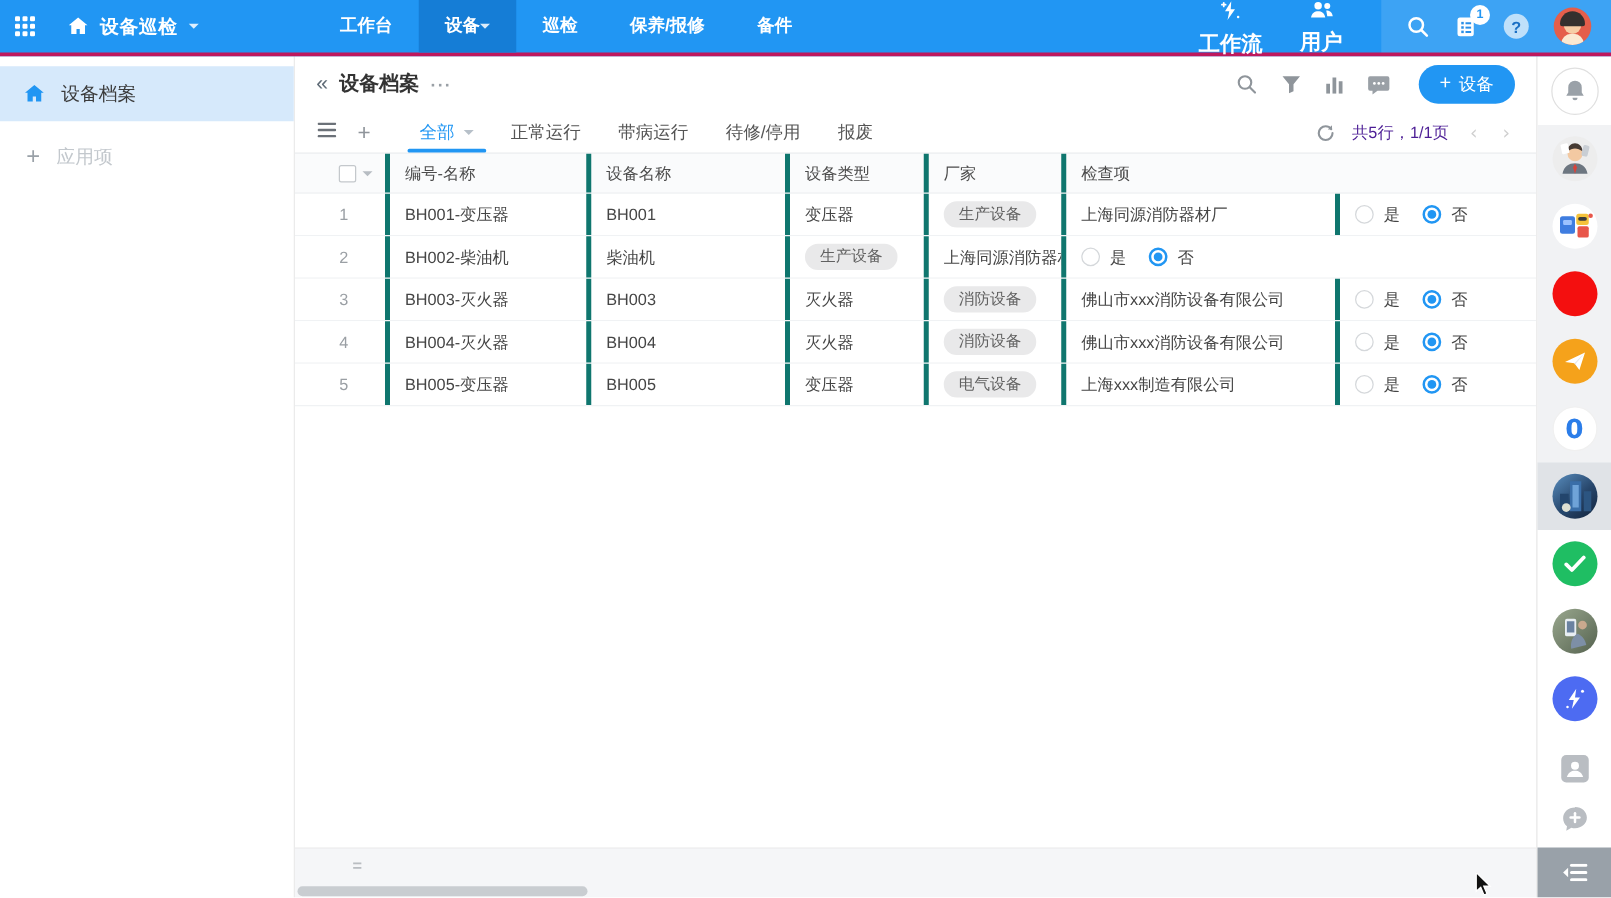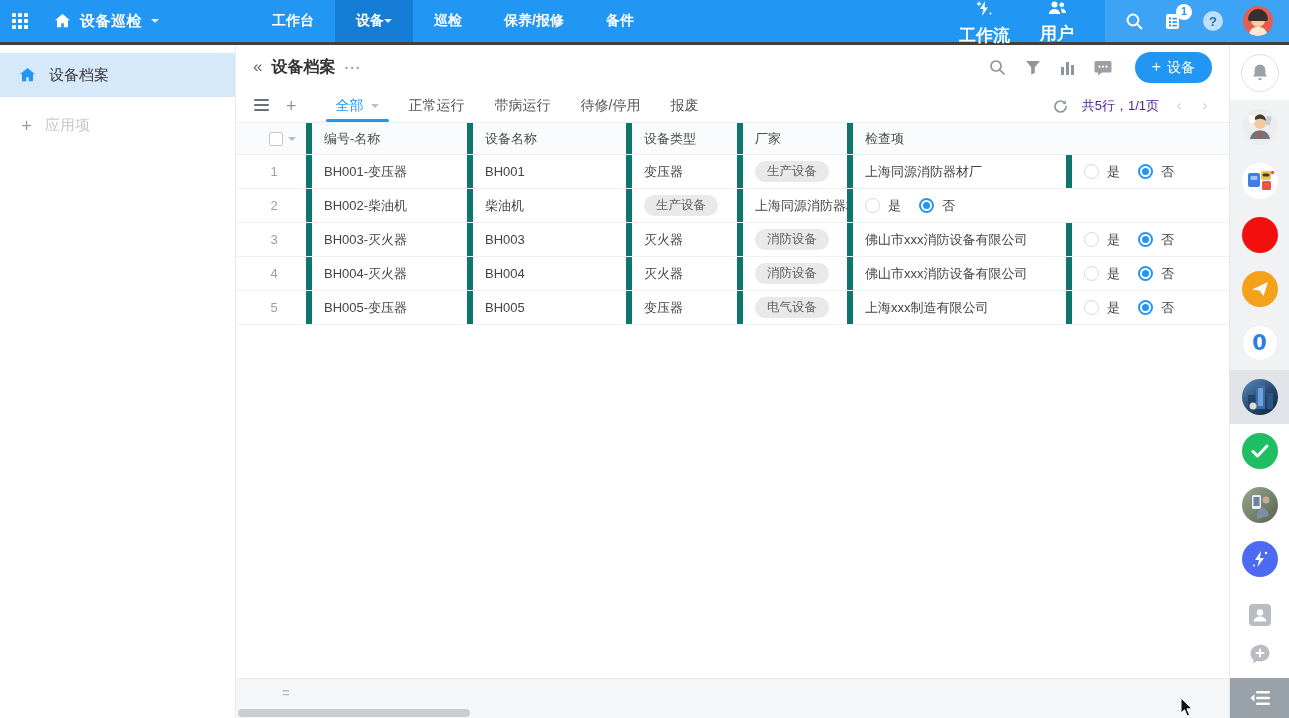--- a/index.html
+++ b/index.html
@@ -1,21 +1,21 @@
 <!DOCTYPE html>
 <html><head>
 <meta charset="utf-8">
 <style>
   * { box-sizing: border-box; margin: 0; padding: 0; }
   html,body { width:1289px; height:718px; overflow:hidden; }
   body { font-family: "Liberation Sans", "DejaVu Sans", sans-serif; position:relative; background:#fff; color:#333; }
 
   
   .topbar { position:absolute; top:0; left:0; width:1289px; height:45px;
-    background:#2196f3; border-bottom:3px solid #404040; display:flex; align-items:stretch; color:#fff; z-index:50; }
+    background:#2196f3; border-bottom:3px solid #be185d; display:flex; align-items:stretch; color:#fff; z-index:50; }
   .tb-left { display:flex; align-items:center; padding-left:12px; }
   .grid-icon { width:16px; height:16px; display:grid; grid-template-columns:repeat(3,4px); grid-auto-rows:4px; gap:2px; cursor:pointer; }
   .grid-icon i { background:#fff; border-radius:1px; }
   .brand { display:flex; align-items:center; gap:9px; margin-left:26px; cursor:pointer; }
   .brand svg { display:block; }
   .brand-title { font-size:15px; font-weight:bold; letter-spacing:.5px; }
   .caret { width:0; height:0; border:4px solid transparent; border-top-color:rgba(255,255,255,.85); margin-top:4px; }
   .nav { display:flex; margin-left:92px; }
   .nav-item { display:flex; align-items:center; padding:0 21px; font-size:14px; font-weight:bold; cursor:pointer; }
   .nav-item.active { background:#157dd6; }
@@ -57,21 +57,21 @@
   .tab.active { color:#2196f3;text-align:right; }
   .tab.active::after { content:""; position:absolute; left:5px; right:5px; bottom:0; height:3px; background:#2196f3; border-radius:2px; }
   .tab-caret { width:0; height:0; border:4px solid transparent; border-top-color:#b7c0c9; margin-left:7px; margin-top:4px; }
   .tabs-right { margin-left:auto; display:flex; align-items:center; gap:14px; }
   .pg-summary { font-size:13px; color:#4c1d95; }
   .pg-arrow { font-size:15px; color:#cfcfcf; cursor:pointer; padding:0 3px; font-family:"DejaVu Sans", sans-serif; }
 
   
   .t-head, .t-row { display:grid; grid-template-columns:76px 161px 159px 111px 110px 219px 157px; }
   .t-head { height:33px; background:#fafbfc; border-top:1px solid #eceef0; border-bottom:1px solid #eceef0; }
-  .cell { display:flex; align-items:center; padding:0 12px; border-right:6px solid #0f766e; font-size:13px; color:#454545; white-space:nowrap; overflow:hidden; }
+  .cell { display:flex; align-items:center; padding:0 12px; border-right:4px solid #0f766e; font-size:13px; color:#454545; white-space:nowrap; overflow:hidden; }
   .cell:last-child { border-right:none; }
   .h-cell { color:#4c4c4c; }
   .check-cell { justify-content:flex-end; gap:5px; padding-right:10px; }
   .checkbox { width:14px; height:14px; border:1px solid #c4c8cc; border-radius:2px; background:#fff; cursor:pointer; }
   .hdr-chevron { width:0; height:0; border:4px solid transparent; border-top-color:#b7bdc3; margin-top:4px; cursor:pointer; }
   .t-row { height:34px; border-bottom:1px solid #f0f2f4; background:#fff; }
   .num-cell { justify-content:center; color:#9a9fa4; padding-left:18px; }
   .tag { background:#e9e9ea; color:#616161; border-radius:12px; padding:4px 12px; font-size:12.5px; line-height:1; }
   .radio-group { display:flex; align-items:center; gap:8px; }
   .radio { width:15px; height:15px; border-radius:50%; border:1px solid #d5d8db; background:#fff; cursor:pointer; flex:none; }

